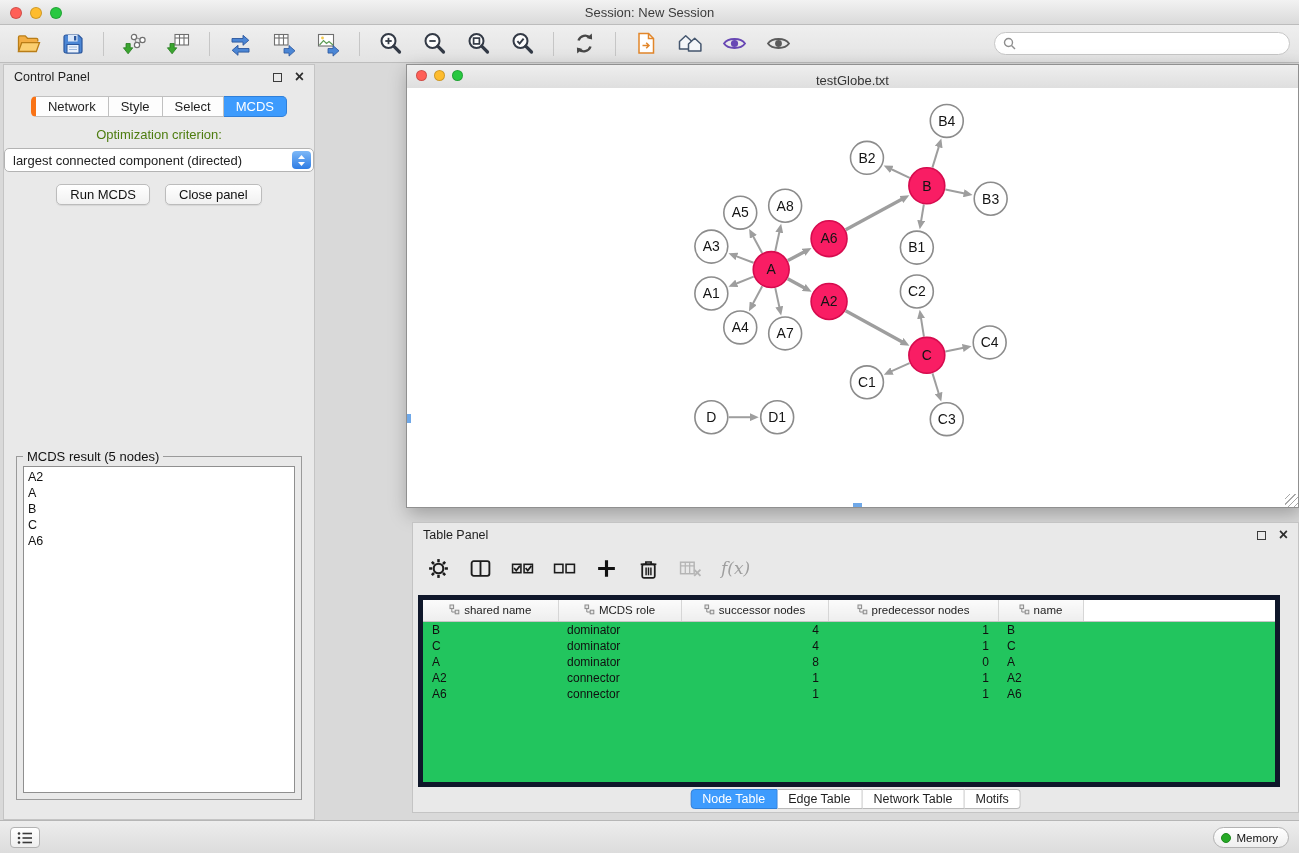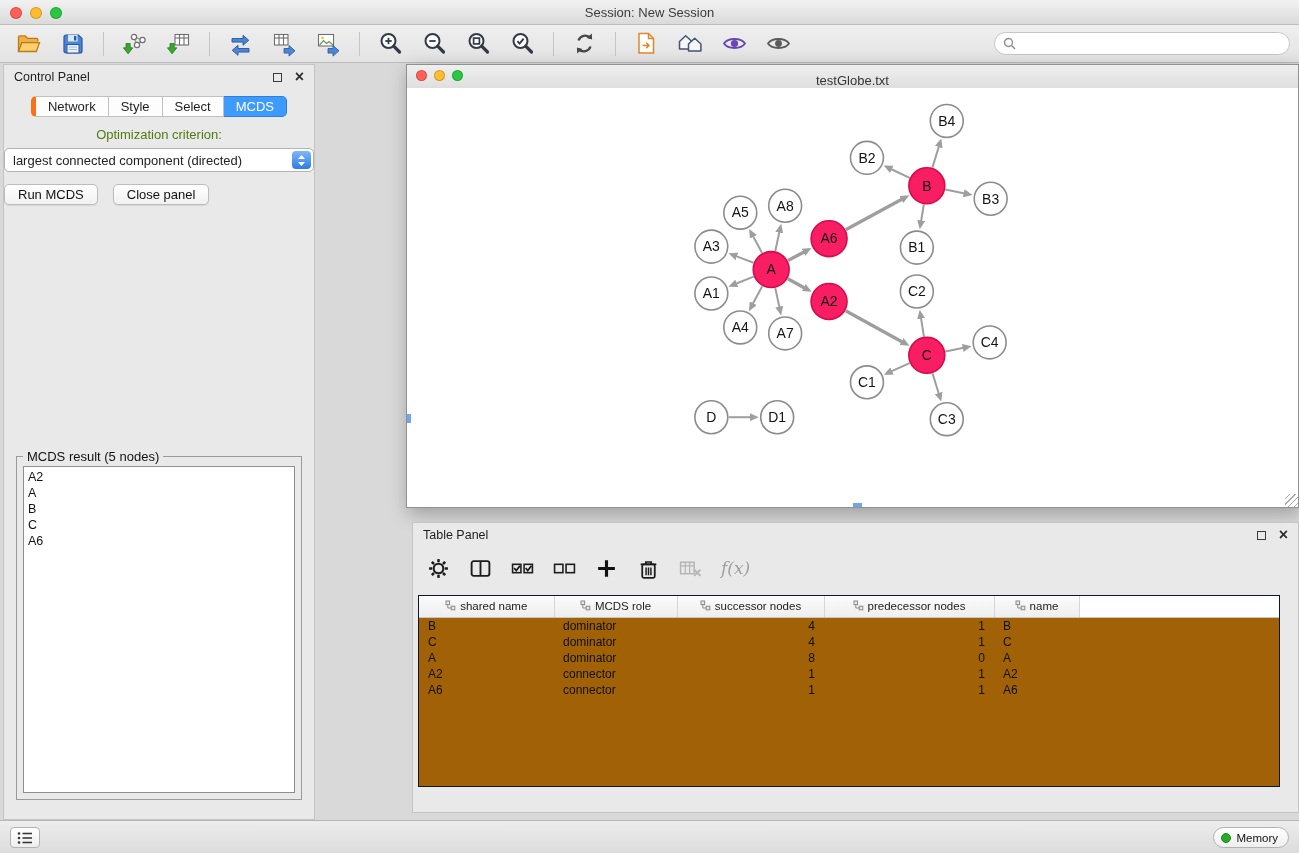--- a/index.html
+++ b/index.html
@@ -28,21 +28,21 @@
   .float-icon{width:9px;height:9px;border:1.5px solid #3b3b3b;margin-right:13px;background:none}
   .close-x{font-size:16px;font-weight:bold;color:#2e2e2e;line-height:1;background:none;border:none;font-family:inherit}
   .cp-tabs{display:flex;justify-content:center;margin-top:7px}
   .cp-tab{height:21px;line-height:19px;padding:0 12px;font-size:13px;background:#fdfdfd;border:1px solid #c0c0c0;border-left:none;color:#1e1e1e}
   .cp-tab:first-child{border-left:5px solid #f97316;border-top-left-radius:5px;border-bottom-left-radius:5px}
   .cp-tab:last-child{border-top-right-radius:5px;border-bottom-right-radius:5px}
   .cp-tab.active{background:var(--accent);border-color:#2f7fd9;color:#fff}
   .opt-label{text-align:center;font-size:13px;margin-top:10px;color:#4d7c0f}
   .dropdown{width:310px;height:24px;margin:6px auto 0;background:#fff;border:1px solid #b3b3b3;border-radius:5px;display:flex;align-items:center;padding-left:8px;font-size:13px;position:relative}
   .dd-stepper{position:absolute;right:2px;top:2px;width:19px;height:18px;border-radius:4px;background:linear-gradient(#7db8f7,#2e7ce4);display:flex;align-items:center;justify-content:center}
-  .btn-row{display:flex;gap:15px;margin-top:12px}
+  .btn-row{display:flex;justify-content:center;gap:15px;margin-top:12px}
   .mac-btn{height:21px;padding:0 13px;font-size:13px;font-family:inherit;color:#111;background:linear-gradient(#ffffff,#f1f1f1);border:1px solid #bcbcbc;border-radius:5px;box-shadow:0 1px 1px rgba(0,0,0,.08)}
   .result-group{position:absolute;left:12px;right:12px;top:391px;bottom:19px;border:1px solid #9a9a9a}
   .result-legend{position:absolute;top:-8px;left:6px;background:#e9e9e9;padding:0 4px;font-size:13px;color:#111}
   .result-list{position:absolute;left:6px;right:6px;top:9px;bottom:6px;background:#fff;border:1px solid #8f8f8f;overflow:hidden;padding:2px 0 0 4px}
   .result-item{font-size:12.5px;line-height:16px;color:#111}
 
   
   .network-window{position:absolute;left:406px;top:64px;width:893px;height:444px;background:#fff;border:1px solid #909090;box-shadow:2px 6px 18px rgba(0,0,0,.28)}
   .nw-titlebar{position:absolute;left:0;top:0;right:0;height:32px;background:linear-gradient(#efefef,#d9d9d9);border-bottom:1px solid #b5b5b5;display:flex;align-items:center;justify-content:center}
   .nw-title{font-size:13px;color:#353535}
@@ -52,21 +52,21 @@
   .nw-canvas svg{display:block;width:100%;height:100%}
   .nw-mark-left{position:absolute;left:0;top:349px;width:4px;height:9px;background:#6fa8e8}
   .nw-mark-bottom{position:absolute;left:446px;bottom:0;width:9px;height:4px;background:#6fa8e8}
   .nw-grip{position:absolute;right:0;bottom:0;width:13px;height:13px;background:repeating-linear-gradient(135deg,transparent 0 3px,#a8a8a8 3px 4px)}
 
   
   .table-panel{position:absolute;left:412px;top:522px;width:887px;height:291px;background:#e9e9e9;border:1px solid #c4c4c4}
   .tp-toolbar{position:absolute;left:0;top:27px;width:100%;height:36px;display:flex;align-items:center;padding-left:14px;gap:15px}
   .tp-btn{background:none;border:none;width:27px;height:27px;display:flex;align-items:center;justify-content:flex-start}
   .fx-label{font-size:17px;font-style:italic;font-family:"DejaVu Serif",serif;color:#9e9e9e}
-  .table-wrap{position:absolute;left:5px;right:18px;top:72px;height:192px;background:#a16207;border:1px solid #0f172a;overflow:hidden}
+  .table-wrap{position:absolute;left:5px;right:18px;top:72px;height:192px;background:#22c55e;border:5px solid #0f172a;overflow:hidden}
   table.data{border-collapse:collapse;width:100%;table-layout:fixed;font-size:12px}
   table.data th{height:21px;background:linear-gradient(#fbfbfb,#eeeeee);border-right:1px solid #d6d6d6;border-bottom:1px solid #c6c6c6;font-weight:normal;font-size:11.5px;color:#222;text-align:center;white-space:nowrap;overflow:hidden}
   table.data th svg{vertical-align:-1px;margin-right:4px}
   table.data th.fill{border-right:none;background:#fff;border-bottom:1px solid #c6c6c6}
   table.data td{height:16px;line-height:16px;padding:0 9px;color:#101010;white-space:nowrap;overflow:hidden}
   table.data td.num{text-align:right}
   .tp-tabs{position:absolute;left:50%;transform:translateX(-50%);bottom:3px;display:flex}
   .tp-tab{height:20px;line-height:18px;padding:0 11px;font-size:12.5px;background:#fff;border:1px solid #bababa;border-left:none;color:#1e1e1e}
   .tp-tab:first-child{border-left:1px solid #bababa;border-radius:4px 0 0 4px}
   .tp-tab:last-child{border-radius:0 4px 4px 0}
@@ -549,20 +549,26 @@
             <td>A6</td>
             <td>connector</td>
             <td class="num">1</td>
             <td class="num">1</td>
             <td>A6</td>
             <td></td>
           </tr>
         </tbody>
     </table>
   </div>
+  <div class="tp-tabs">
+      <div class="tp-tab active">Node Table</div>
+      <div class="tp-tab">Edge Table</div>
+      <div class="tp-tab">Network Table</div>
+      <div class="tp-tab">Motifs</div>
+    </div>
 </div>
 
 <div class="statusbar">
   <button class="sb-left">
     <svg width="16" height="14" viewBox="0 0 16 14">
       <g fill="#3a3a3a">
         <circle cx="2" cy="2.5" r="1.3"></circle>
           <circle cx="2" cy="7" r="1.3"></circle>
           <circle cx="2" cy="11.5" r="1.3"></circle>
       </g>

